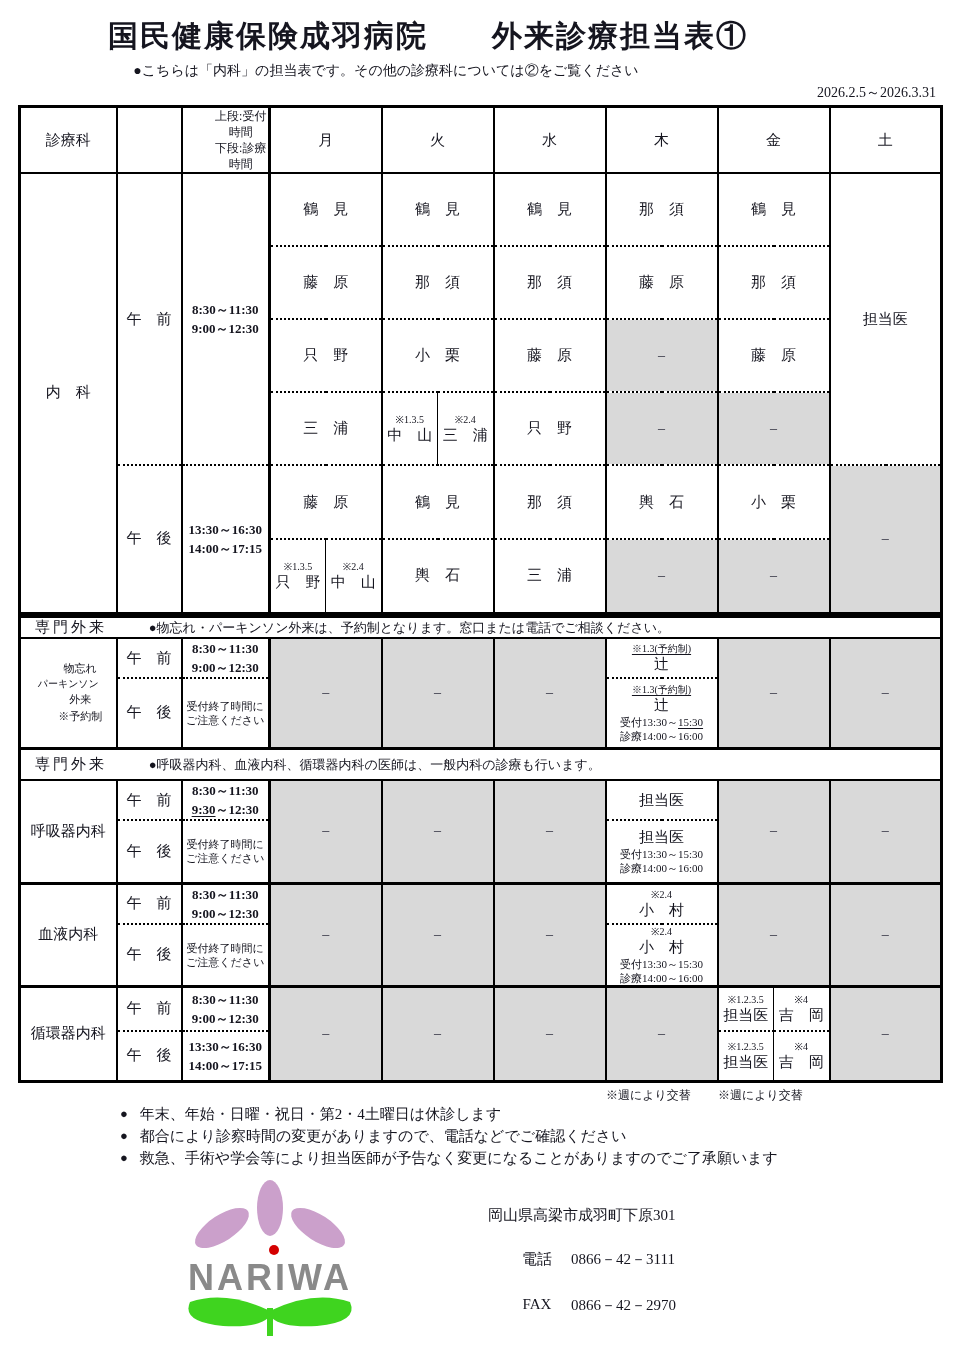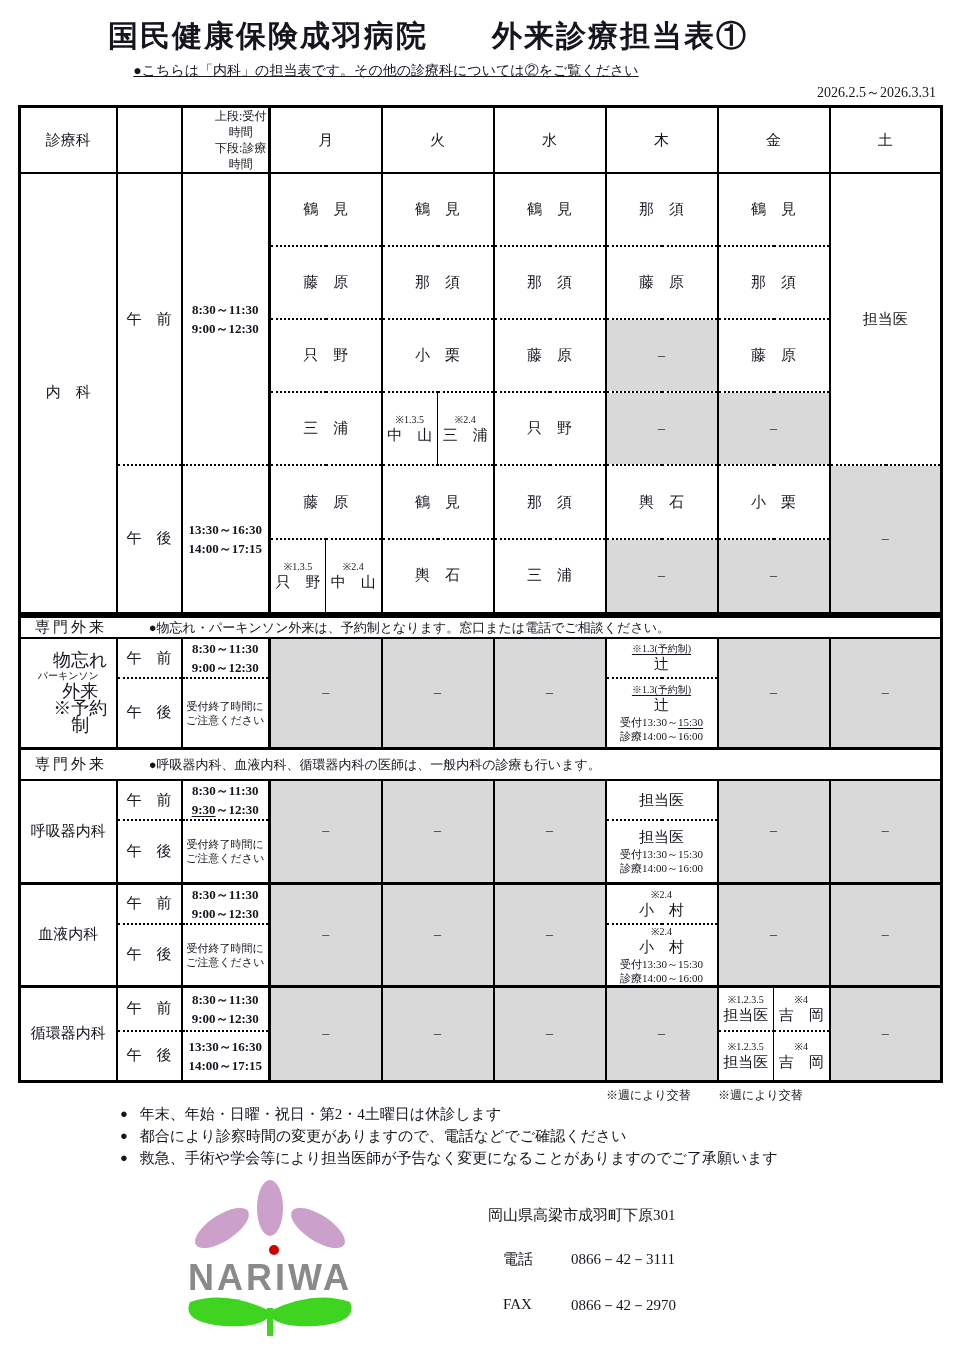--- a/index.html
+++ b/index.html
@@ -1,20 +1,20 @@
 <!DOCTYPE html>
 <html><head>
 <meta charset="utf-8">
 <style>
   html,body{margin:0;padding:0;background:#fff;}
   #page{position:relative;width:956px;height:1350px;background:#fff;overflow:hidden;
         font-family:"Liberation Serif","DejaVu Serif",serif;color:#15151f;}
   .abs{position:absolute;}
   .title{top:16px;left:0;width:856px;text-align:center;font-size:30px;font-weight:bold;letter-spacing:2px;}
-  .subtitle{top:62px;left:0;width:772px;text-align:center;font-size:14px;text-decoration:underline;}
+  .subtitle{top:62px;left:0;width:772px;text-align:center;font-size:14px;}
   .daterange{top:84px;right:20px;font-size:14px;}
   table.sched{position:absolute;left:18px;border-collapse:collapse;table-layout:fixed;
               border:3px solid #000;background:#fff;}
   #t1{top:105px;}
   #t2{top:615px;}
   td{border-left:2px solid #000;border-top:2px solid #000;padding:0;margin:0;
      text-align:center;vertical-align:middle;font-size:15px;overflow:hidden;}
   tr.rt-s > td{border-top:2px solid #000;}
   tr.rt-t > td{border-top:3px solid #000;}
   tr.rt-d > td{border-top:2px dotted #000;}
@@ -26,30 +26,30 @@
   .dash{font-size:14px;color:#2a2a3a;}
   .tm{font-size:13px;line-height:19px;font-weight:bold;}
   .tsm{font-size:11px;line-height:14px;}
   .sm{font-size:10px;line-height:13px;}
   .nm{font-size:15px;line-height:19px;}
   .hnote{font-size:12px;line-height:16px;padding-left:31px;}
   .u{text-decoration:underline;text-underline-offset:2px;}
   .seclabel{font-size:15px;letter-spacing:3px;margin-left:14px;}
   .secnote{font-size:13px;margin-left:38px;}
   td.sechdr{text-align:left;}
-  .lblline{font-size:18px;line-height:17px;padding-left:24px;}
+  .lblline{font-size:11px;line-height:17px;padding-left:24px;}
   .lblsmall{font-size:10px;line-height:14px;}
   .swap{font-size:12px;}
   .bullets{top:1103px;left:120px;font-size:15px;}
   .bullet-row{display:flex;align-items:center;height:22px;}
   .bullet-dot{font-size:13px;margin-right:12px;}
   .addr{top:1206px;left:488px;font-size:15px;}
   .telrow{top:1250px;left:503px;font-size:15px;display:flex;}
   .faxrow{top:1296px;left:503px;font-size:15px;display:flex;}
-  .cl{width:68px;}
+  .cl{width:68px;text-align:center;}
 </style>
 </head>
 <body>
 
 <div id="page">
 
   <div class="abs title">国民健康保険成羽病院　　外来診療担当表①</div>
   <div class="abs subtitle">●こちらは「内科」の担当表です。その他の診療科については②をご覧ください</div>
   <div class="abs daterange">2026.2.5～2026.3.31</div>
 

